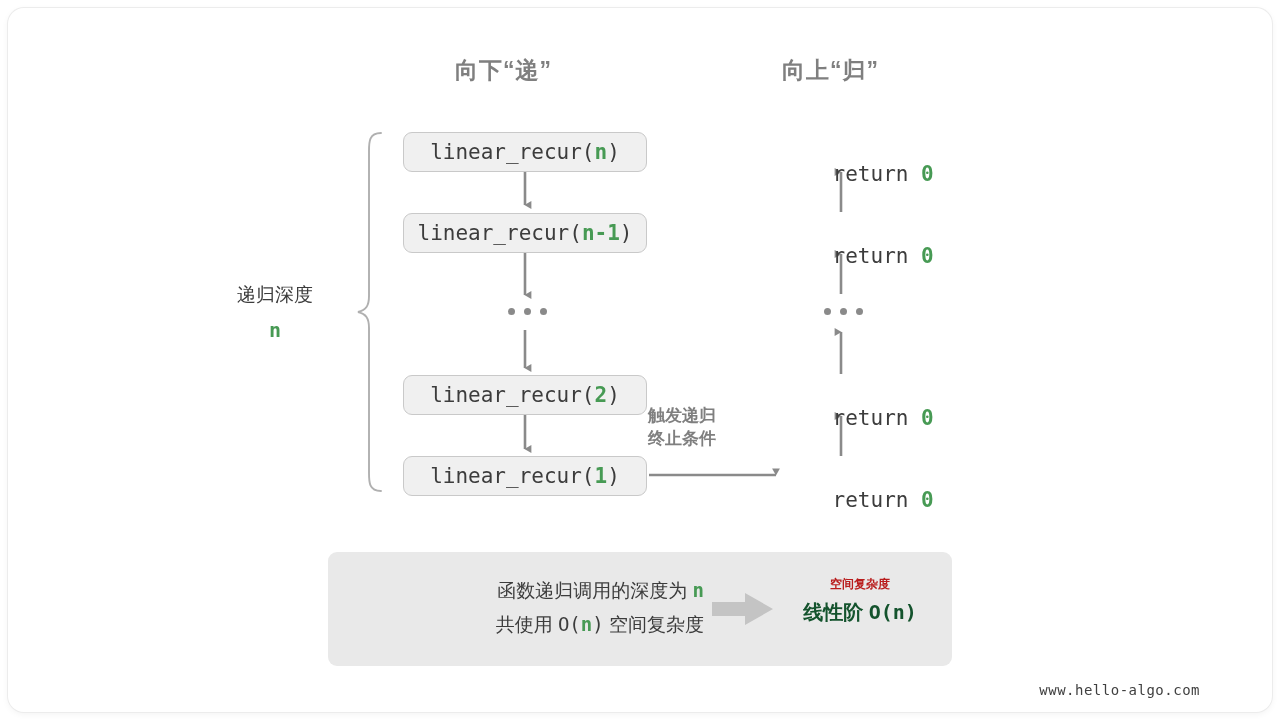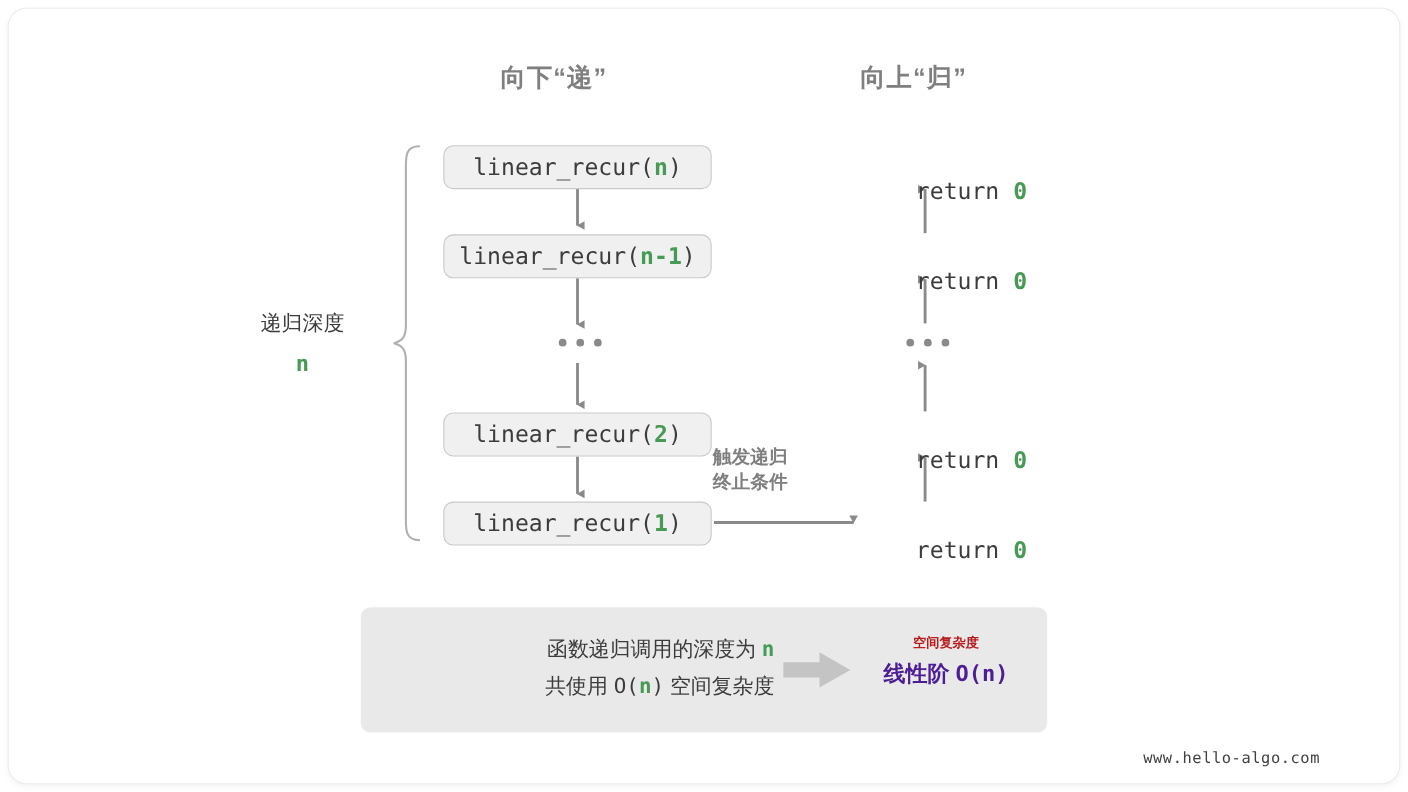--- a/index.html
+++ b/index.html
@@ -187,21 +187,21 @@
   #summary-right .title {
     display: block;
     font-size: 12px;
     font-weight: bold;
     color: #b91c1c;
   }
   #summary-right .value {
     display: block;
     font-size: 20px;
     font-weight: bold;
-    color: #4c1d95;
+    color: #14532d;
   }
   #summary-right .value .mono {
     font-family: "DejaVu Sans Mono", "Liberation Mono", monospace;
   }
 
   
   #watermark {
     position: absolute;
     right: 44px;
     bottom: 22px;

